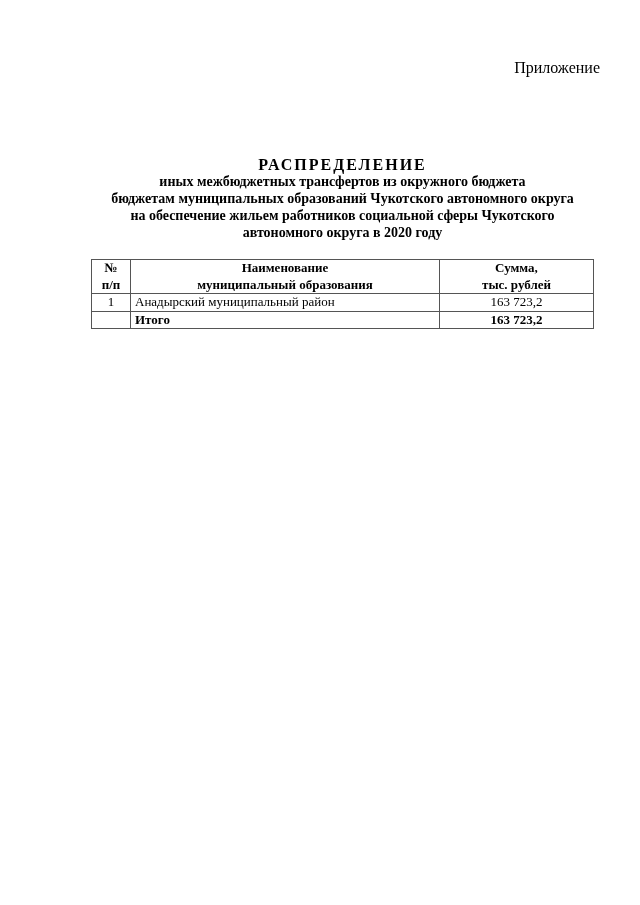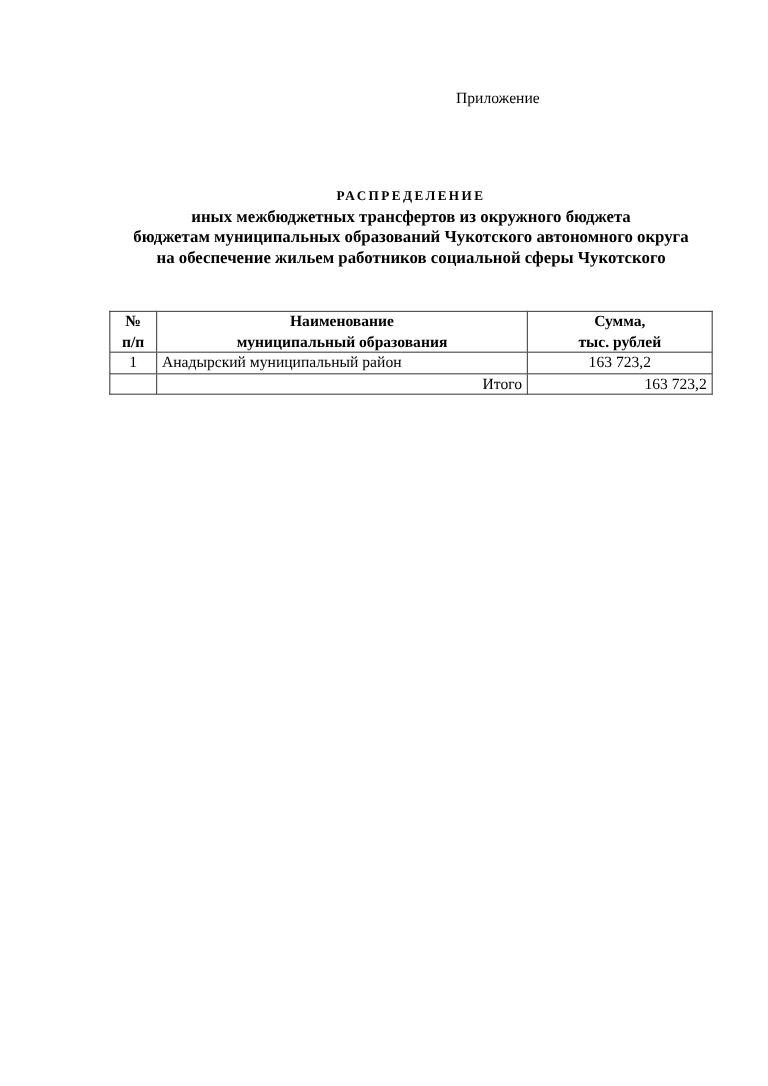--- a/index.html
+++ b/index.html
@@ -1,42 +1,43 @@
 <!DOCTYPE html>
 <html><head>
 <meta charset="utf-8">
 <style>
   html, body { margin:0; padding:0; background:#ffffff; }
   body { width:640px; height:905px; position:relative; overflow:hidden;
          font-family:"Liberation Serif", "DejaVu Serif", serif; color:#000; }
-  .appendix { position:absolute; left:380px; top:60px; width:220px; text-align:left;
-              font-size:13px; line-height:16.5px;margin-top:14px; }
+  .appendix { position:absolute; left:380px; top:60px; width:220px; text-align:right;
+              font-size:16px; line-height:16.5px; }
   .title-block { position:absolute; left:60px; top:156px; width:565px; text-align:center;
                  font-weight:bold; font-size:14px; line-height:17px; }
-  .title-main { letter-spacing:2px; font-size:11px; }
+  .title-main { letter-spacing:2px; font-size:16px; }
   table { position:absolute; left:91px; top:259px; width:503px; border-collapse:collapse;
           font-size:13px; }
   td, th { border:1px solid #555; padding:0 4px; line-height:16.5px; }
   th { font-weight:bold; }
   .c1 { width:30px; text-align:center; }
   .c3 { width:145px; text-align:center; }
-  .bold { font-weight:normal;text-align:right; }
+  .bold { font-weight:bold; }
 </style>
 </head>
 <body>
 
 <div class="appendix">
   <div>Приложение</div>
 </div>
 
 <div class="title-block">
   <div class="title-main">РАСПРЕДЕЛЕНИЕ</div>
   <div>иных межбюджетных трансфертов из окружного бюджета</div>
   <div>бюджетам муниципальных образований Чукотского автономного округа</div>
   <div>на обеспечение жильем работников социальной сферы Чукотского</div>
+  <div>автономного округа в 2020 году</div>
 </div>
 
 <table>
   <tbody>
       <tr>
     <th class="c1">
       <div>№</div>
       <div>п/п</div>
     </th>
     <th>

